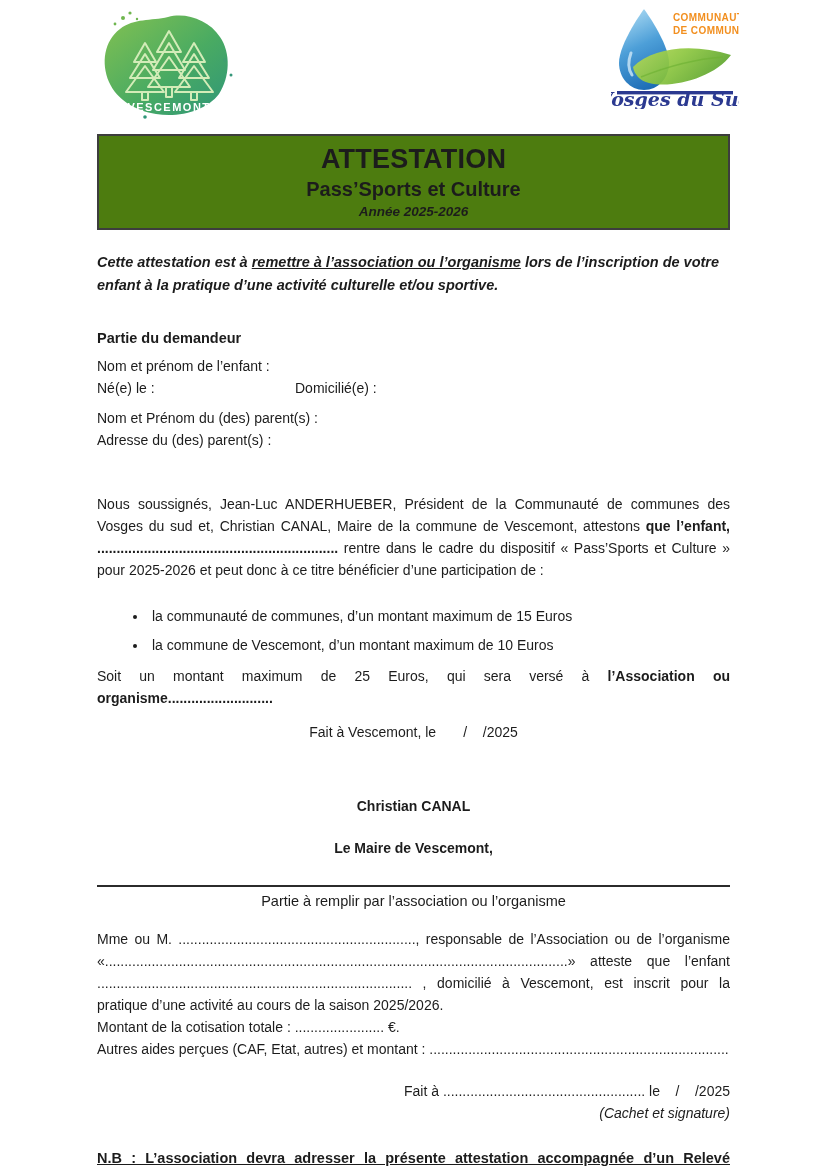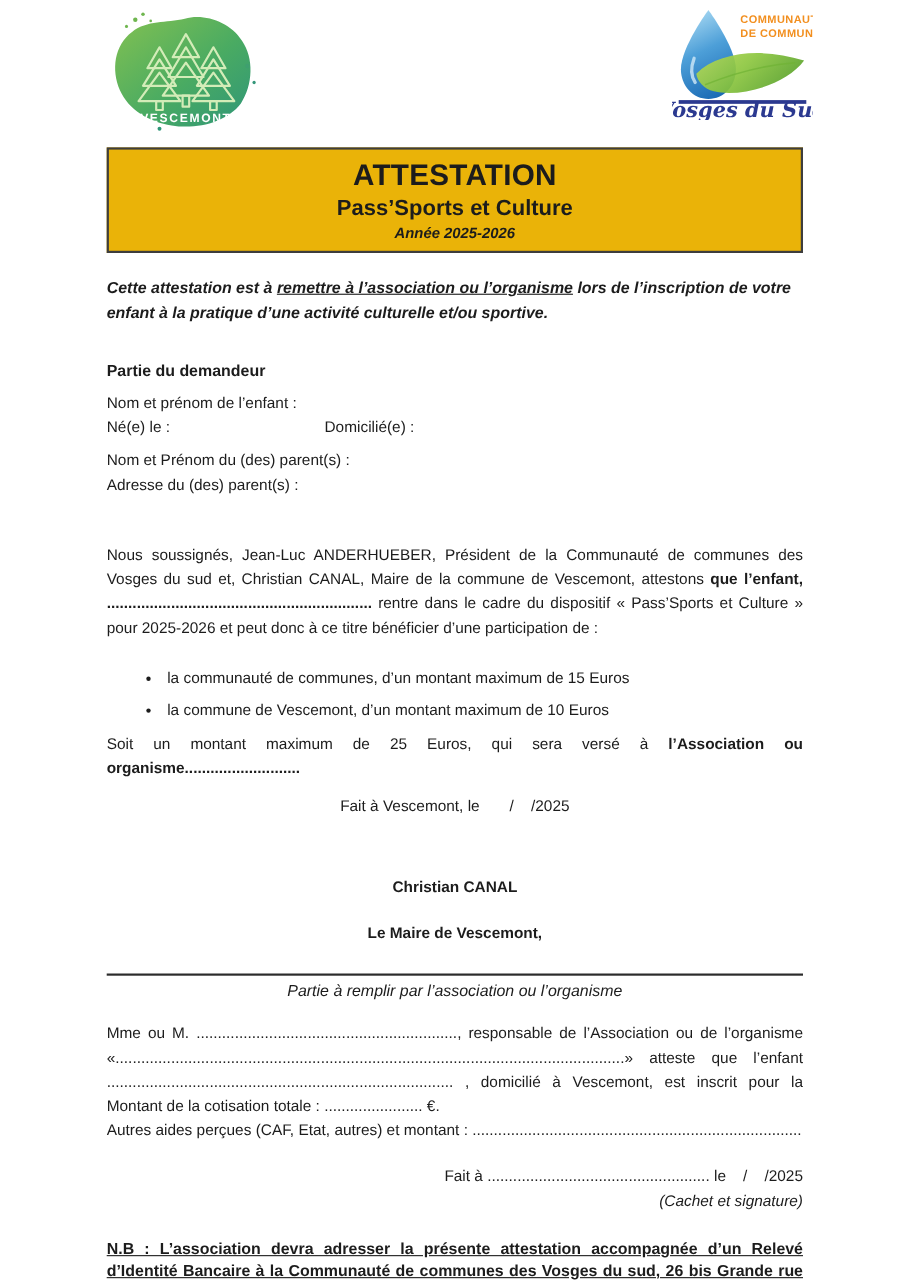--- a/index.html
+++ b/index.html
@@ -21,21 +21,21 @@
     justify-content: space-between;
     align-items: flex-start;
     padding: 5px 88px 0 93px;
     height: 122px;
   }
   .content { margin: 0 97px; width: 633px; }
 
   .title-box {
     margin-top: 12px;
     border: 2px solid #3d3d3d;
-    background: #eab308;
+    background: #4d7c0f;
     text-align: center;
     padding: 6px 0 7px;
   }
   .title-box .main-title  { font-size: 27px; font-weight: bold; line-height: 34px; letter-spacing: 0.2px; }
   .title-box .sub-title   { font-size: 20px; font-weight: bold; line-height: 27px; }
   .title-box .year-line   { font-size: 13.5px; font-weight: bold; font-style: italic; line-height: 18px; }
 
   .intro {
     margin-top: 21px;
     text-align: left;
@@ -61,21 +61,21 @@
 
   .total-line { margin-top: 9px; text-align: justify; }
 
   .center { text-align: center; }
   .pre { white-space: pre-wrap; }
   .mayor-place { margin-top: 12px; }
   .mayor-role  { margin-top: 20px; font-weight: bold; }
   .mayor-name  { margin-top: 52px; font-weight: bold; }
 
   .divider { margin-top: 26px; border-top: 2px solid #2b2b2b; }
-  .assoc-heading { margin-top: 3px; text-align: center; font-style: italic; font-size: 14.5px; }
+  .assoc-heading { margin-top: 3px; text-align: center; font-size: 14.5px; }
 
   .assoc-para { margin-top: 16px; }
   .jline { text-align: justify; text-align-last: justify; overflow: hidden; white-space: nowrap; }
   .nline { text-align: left; }
 
   .fait2 { margin-top: 20px; text-align: right; }
   .cachet { text-align: right; font-style: italic; }
 
   .nb {
     margin-top: 24px;
@@ -203,20 +203,21 @@
     <div class="center mayor-name">Christian CANAL</div>
     <div class="center mayor-role">Le Maire de Vescemont,</div>
 
     <div class="divider"></div>
     <div class="assoc-heading">Partie à remplir par l’association ou l’organisme</div>
 
     <div class="assoc-para">
       <div class="jline">Mme ou M. ............................................................., responsable de l’Association ou de l’organisme</div>
       <div class="jline">«.......................................................................................................................» atteste que l’enfant</div>
       <div class="jline">................................................................................. , domicilié à Vescemont,  est inscrit pour la</div>
+      <div class="nline">pratique d’une activité au cours de la saison 2025/2026.</div>
       <div class="nline">Montant de la cotisation totale : ....................... €.</div>
       <div class="jline">Autres aides perçues (CAF, Etat, autres) et montant : .................................................................................</div>
     </div>
 
     <div class="fait2 pre">Fait à .................................................... le    /    /2025</div>
     <div class="cachet">(Cachet et signature)</div>
 
     <p class="nb">N.B : L’association devra adresser la présente attestation accompagnée d’un Relevé d’Identité Bancaire à la Communauté de communes des Vosges du sud, 26 bis Grande rue 90170 ETUEFFONT ou par mail passportculture@ccvosgesdusud.fr</p>
 
   </div>

